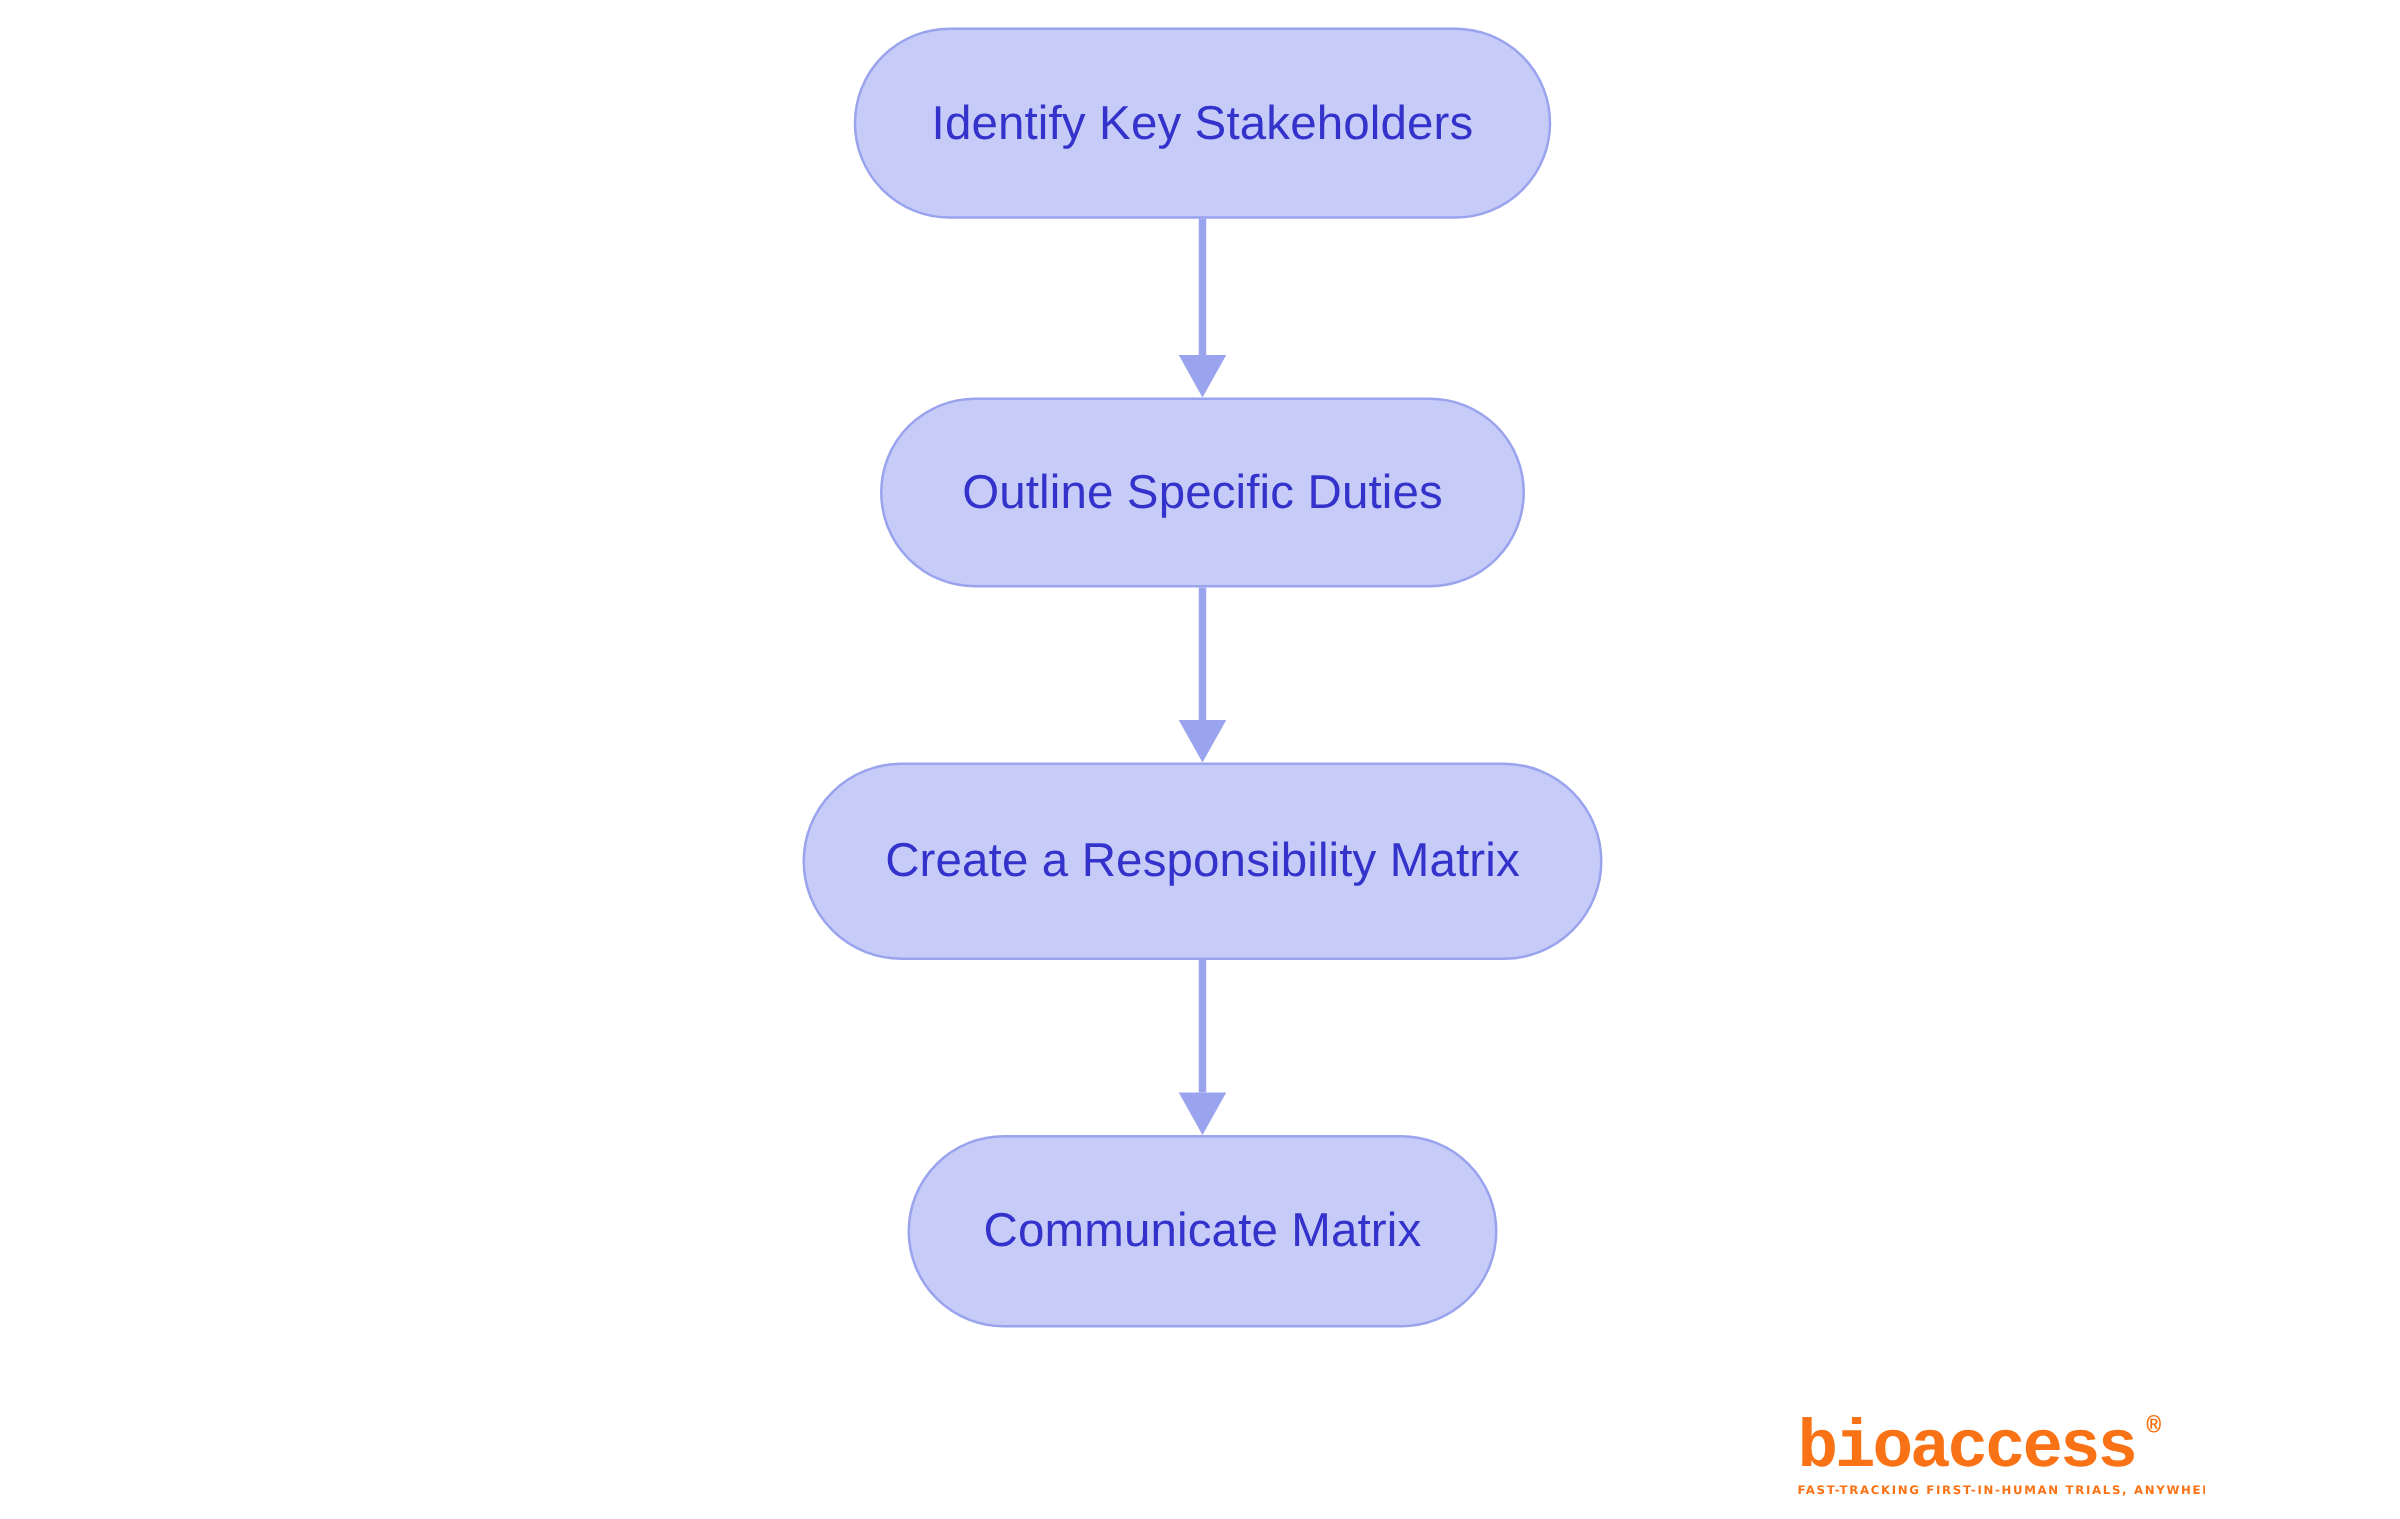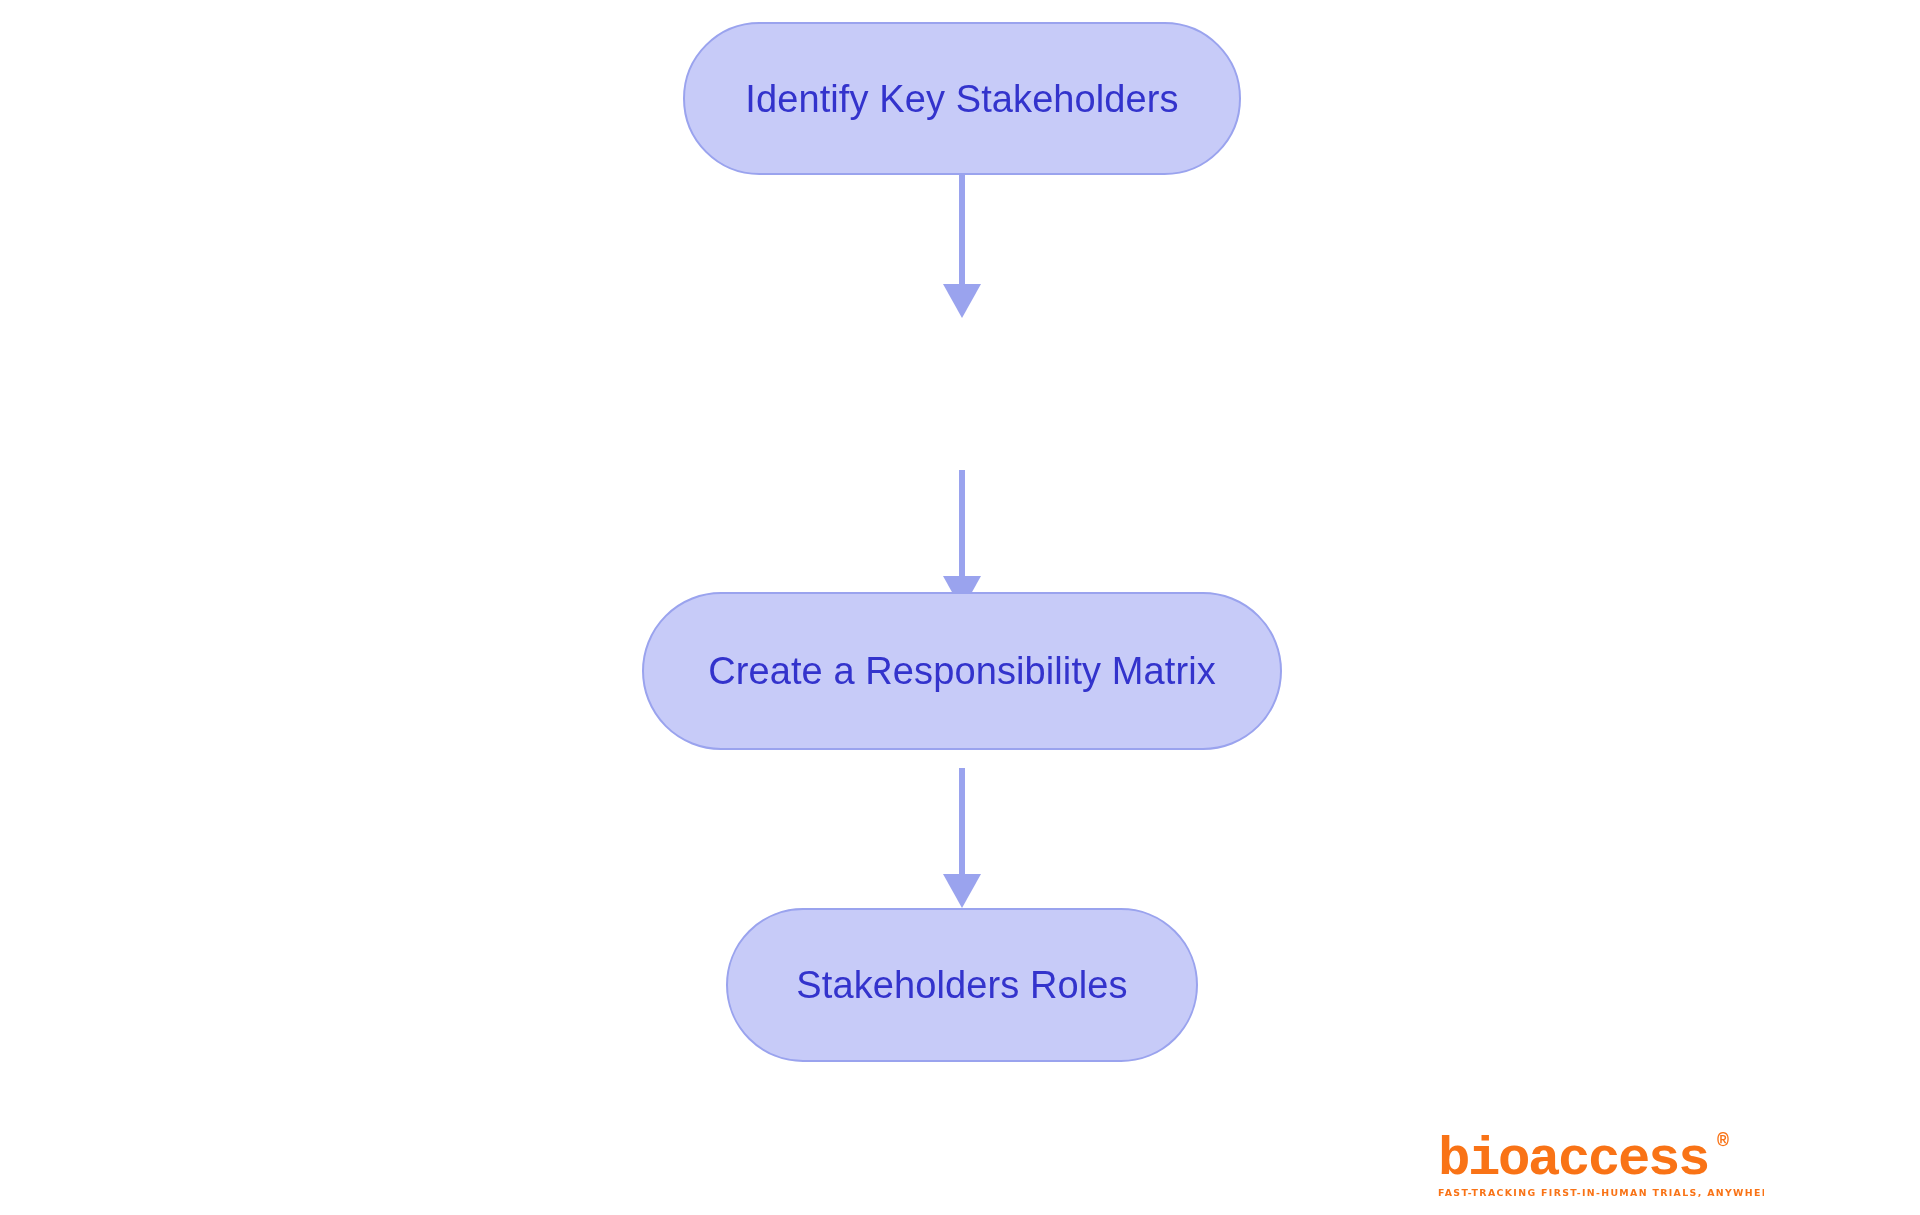--- a/index.html
+++ b/index.html
@@ -117,37 +117,40 @@
 
     <div class="node" style="left:962px; top:22px; width:558px; height:153px;">
       <span class="node-label">Identify Key Stakeholders</span>
     </div>
 
     <div class="connector" style="left:962px; top:175px; width:40px; height:143px;">
       <div class="stem" style="height:109px;"></div>
       <div class="head"></div>
     </div>
 
+    <div class="node" style="left:962px; top:318px; width:516px; height:152px;">
+      <span class="node-label">Outline Specific Duties</span>
+    </div>
 
     <div class="connector" style="left:962px; top:470px; width:40px; height:140px;">
       <div class="stem" style="height:106px;"></div>
       <div class="head"></div>
     </div>
 
-    <div class="node" style="left:962px; top:592px; width:640px; height:158px;">
+    <div class="node" style="left:962px; top:610px; width:640px; height:158px;">
       <span class="node-label">Create a Responsibility Matrix</span>
     </div>
 
     <div class="connector" style="left:962px; top:768px; width:40px; height:140px;">
       <div class="stem" style="height:106px;"></div>
       <div class="head"></div>
     </div>
 
     <div class="node" style="left:962px; top:908px; width:472px; height:154px;">
-      <span class="node-label">Stakeholders Roles</span>
+      <span class="node-label">Communicate Matrix</span>
     </div>
 
   </div>
 
   <div id="logo">
     <div class="logo-wordmark">
       <span>bioaccess</span>
       <span class="logo-reg">®</span>
     </div>
     <div class="logo-tagline">FAST-TRACKING FIRST-IN-HUMAN TRIALS, ANYWHERE</div>

